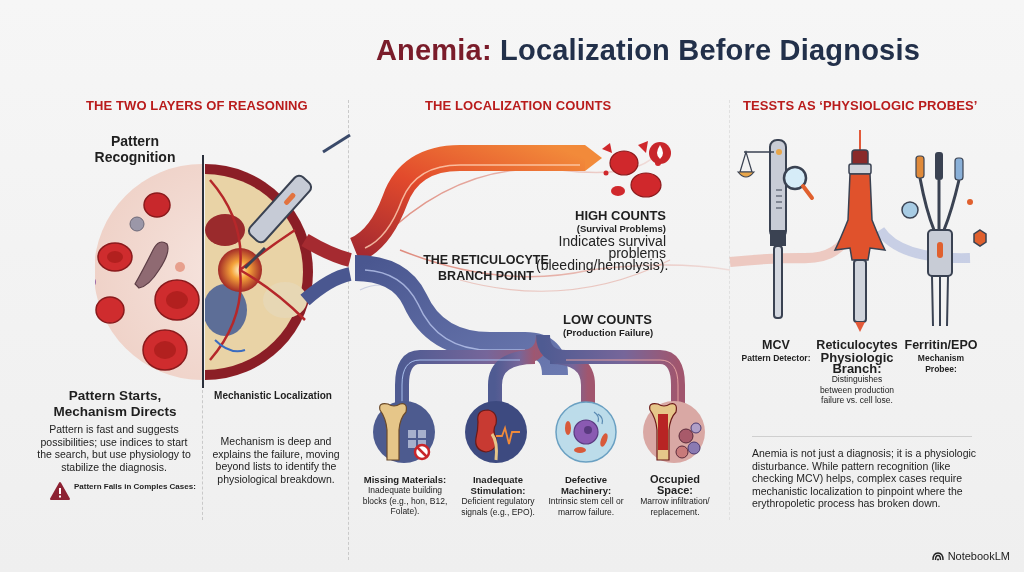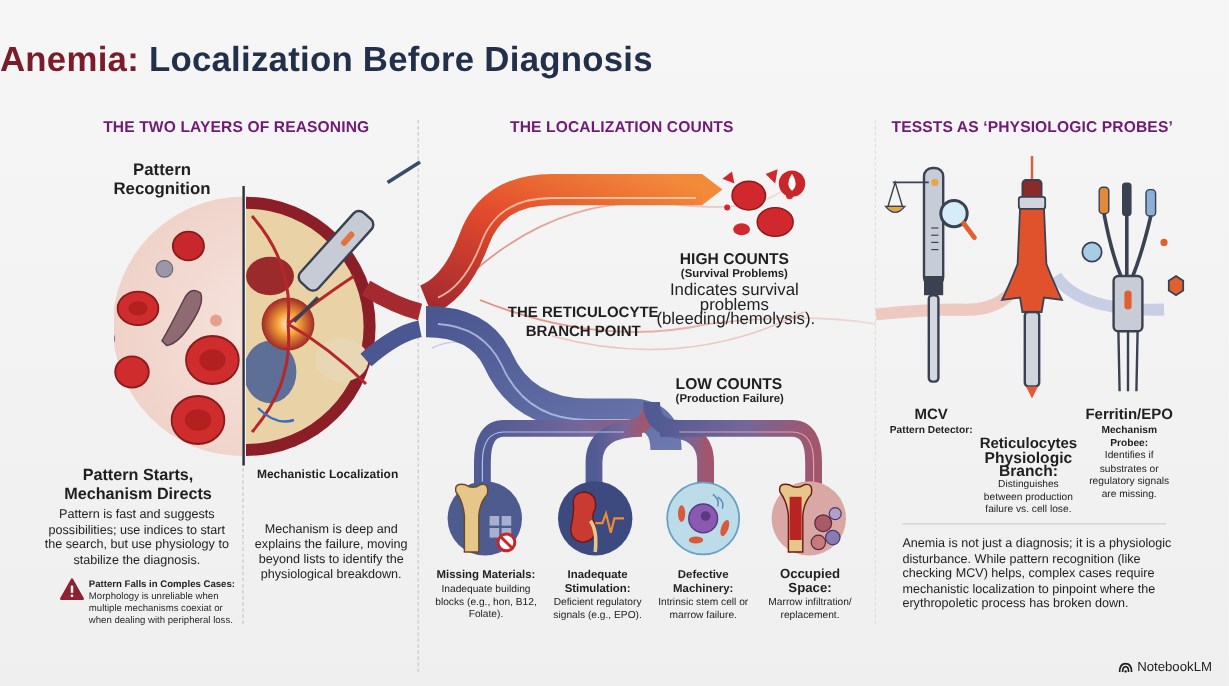--- a/index.html
+++ b/index.html
@@ -5,27 +5,27 @@
   * { box-sizing: border-box; margin: 0; padding: 0; }
   html, body { width: 1024px; height: 572px; overflow: hidden; }
   body {
     background: linear-gradient(180deg, #f6f6f6 0%, #efefef 100%);
     font-family: "Liberation Sans", sans-serif;
     color: #1e1e1e;
     position: relative;
   }
   .abs { position: absolute; }
   .title {
-    left: 0; top: 34px; width: 920px; text-align: left;
+    left: 0; top: 34px; width: 920px; text-align: right;
     font-size: 29px; font-weight: bold; letter-spacing: 0.2px;
   }
   .title .t1 { color: #7a1c2a; }
   .title .t2 { color: #22304a; }
   .section-h {
-    font-size: 13px; font-weight: bold; color: #701a75; letter-spacing: 0.1px;
+    font-size: 13px; font-weight: bold; color: #b91c1c; letter-spacing: 0.1px;
   }
   .divider {
     width: 0; border-left: 1.5px dashed #c9c9c9;
   }
   .center { text-align: center; }
   .h-bold { font-weight: bold; color: #1f1f1f; }
   .body-txt { color: #222; }
   svg { position: absolute; overflow: visible; }
   .foot {
     right: 14px; bottom: 10px; font-size: 11px; color: #222;
@@ -113,21 +113,20 @@
 <div class="abs center h-bold" style="left:208px; top:388px; width:130px; font-size:10px; line-height:16px;">Mechanistic Localization</div>
 <div class="abs center body-txt" style="left:206px; top:423px; width:140px; font-size:10.5px; line-height:12.5px;margin-top:12px;">Mechanism is deep and explains the failure, moving beyond lists to identify the physiological breakdown.</div>
 
 <svg style="left:50px; top:482px;" width="20" height="18" viewBox="0 0 20 18">
   <path d="M10 1 L19 17 L1 17 Z" fill="#8d2233" stroke="#8d2233" stroke-linejoin="round" stroke-width="2"></path>
   <rect x="9" y="6" width="2" height="6" fill="#fff"></rect>
   <rect x="9" y="13.5" width="2" height="2" fill="#fff"></rect>
 </svg>
 <div class="abs" style="left:74px; top:482px; width:130px; font-size:8px; line-height:10px; color:#2a2a2a;">
   <div class="h-bold">Pattern Falls in Comples Cases:</div>
-  <div>Morphology is unreliable when multiple mechanisms coexiat or when dealing with peripheral loss.</div>
 </div>
 
 <div class="abs section-h" style="left:425px; top:98px;">THE LOCALIZATION COUNTS</div>
 
 <svg style="left:340px; top:120px;" width="400" height="300" viewBox="0 0 400 300">
   <defs>
     <linearGradient id="hiGrad" x1="0" y1="1" x2="1" y2="0">
       <stop offset="0" stop-color="#a52a30"></stop>
         <stop offset="0.5" stop-color="#e24a2c"></stop>
         <stop offset="1" stop-color="#f28a3a"></stop>
@@ -160,21 +159,21 @@
   <ellipse cx="50" cy="50" rx="15" ry="12" fill="#d0282c" stroke="#8a1a1c" stroke-width="1.2"></ellipse>
   <ellipse cx="22" cy="56" rx="7" ry="5" fill="#d0282c"></ellipse>
   <path d="M6 14 L14 8 L16 18 Z" fill="#d0282c"></path>
   <path d="M42 10 L52 6 L50 18 Z" fill="#d0282c"></path>
   <circle cx="62" cy="28" r="3" fill="#d0282c"></circle>
   <circle cx="10" cy="38" r="2.5" fill="#d0282c"></circle>
   <circle cx="64" cy="18" r="11" fill="#c8262b"></circle>
   <path d="M64 10 Q70 19 64 24 Q58 19 64 10 Z" fill="#fff"></path>
 </svg>
 
-<div class="abs center" style="left:547px; top:208px; width:130px;">
+<div class="abs center" style="left:536px; top:208px; width:130px;text-align:right;">
   <div class="h-bold" style="font-size:13px; line-height:15px;">HIGH COUNTS</div>
   <div class="h-bold" style="font-size:9.5px; line-height:12px;">(Survival Problems)</div>
   <div class="body-txt" style="font-size:14px; line-height:12px;">Indicates survival problems (bleeding/hemolysis).</div>
 </div>
 
 <div class="abs center h-bold" style="left:420px; top:252px; width:132px; font-size:12.5px; line-height:16px;">THE RETICULOCYTE BRANCH POINT</div>
 
 <div class="abs" style="left:546px; top:313px; width:120px;margin-left:17px;">
   <div class="h-bold" style="font-size:13px; line-height:14px;">LOW COUNTS</div>
   <div class="h-bold" style="font-size:9.5px; line-height:12px;">(Production Failure)</div>
@@ -302,29 +301,28 @@
     <circle cx="180" cy="80" r="8" fill="#a8cce4" stroke="#3a4252" stroke-width="1.5"></circle>
     <path d="M250 100 L256 104 L256 112 L250 116 L244 112 L244 104 Z" fill="#e0602e" stroke="#3a4252" stroke-width="1.5"></path>
     <circle cx="240" cy="72" r="3" fill="#e0602e"></circle>
   </g>
 </svg>
 
 <div class="abs center" style="left:740px; top:338px; width:72px;">
   <div class="h-bold" style="font-size:12.5px; line-height:15px;">MCV</div>
   <div class="h-bold" style="font-size:8.5px; line-height:10.5px;">Pattern Detector:</div>
 </div>
-<div class="abs center" style="left:816px; top:338px; width:82px;margin-top:24px;">
+<div class="abs center" style="left:816px; top:338px; width:82px;">
   <div class="h-bold" style="font-size:12.5px; line-height:15px;">Reticulocytes</div>
   <div class="h-bold" style="font-size:13px; line-height:10.5px;">Physiologic Branch:</div>
   <div class="body-txt" style="font-size:8.5px; line-height:10.5px;">Distinguishes between production failure vs. cell lose.</div>
 </div>
 <div class="abs center" style="left:902px; top:338px; width:78px;">
   <div class="h-bold" style="font-size:12.5px; line-height:15px;">Ferritin/EPO</div>
   <div class="h-bold" style="font-size:8.5px; line-height:10.5px;">Mechanism Probee:</div>
-  <div class="body-txt" style="font-size:8.5px; line-height:10.5px;">Identifies if substrates or regulatory signals are missing.</div>
 </div>
 
 <div class="abs" style="left:752px; top:436px; width:220px; border-top:1px solid #cfcfcf;"></div>
 
 <div class="abs body-txt" style="left:752px; top:447px; width:225px; font-size:10.5px; line-height:12.5px; color:#1e1e1e;">Anemia is not just a diagnosis; it is a physiologic disturbance. While pattern recognition (like checking MCV) helps, complex cases require mechanistic localization to pinpoint where the erythropoletic process has broken down.</div>
 
 <div class="abs foot">
   <svg style="position:relative;" width="12" height="10" viewBox="0 0 12 10">
     <path d="M1 9 Q1 2 6 2 Q11 2 11 9" stroke="#222" stroke-width="1.4" fill="none"></path>
     <path d="M3.5 9 Q3.5 4.5 6 4.5 Q8.5 4.5 8.5 9" stroke="#222" stroke-width="1.4" fill="none"></path>

